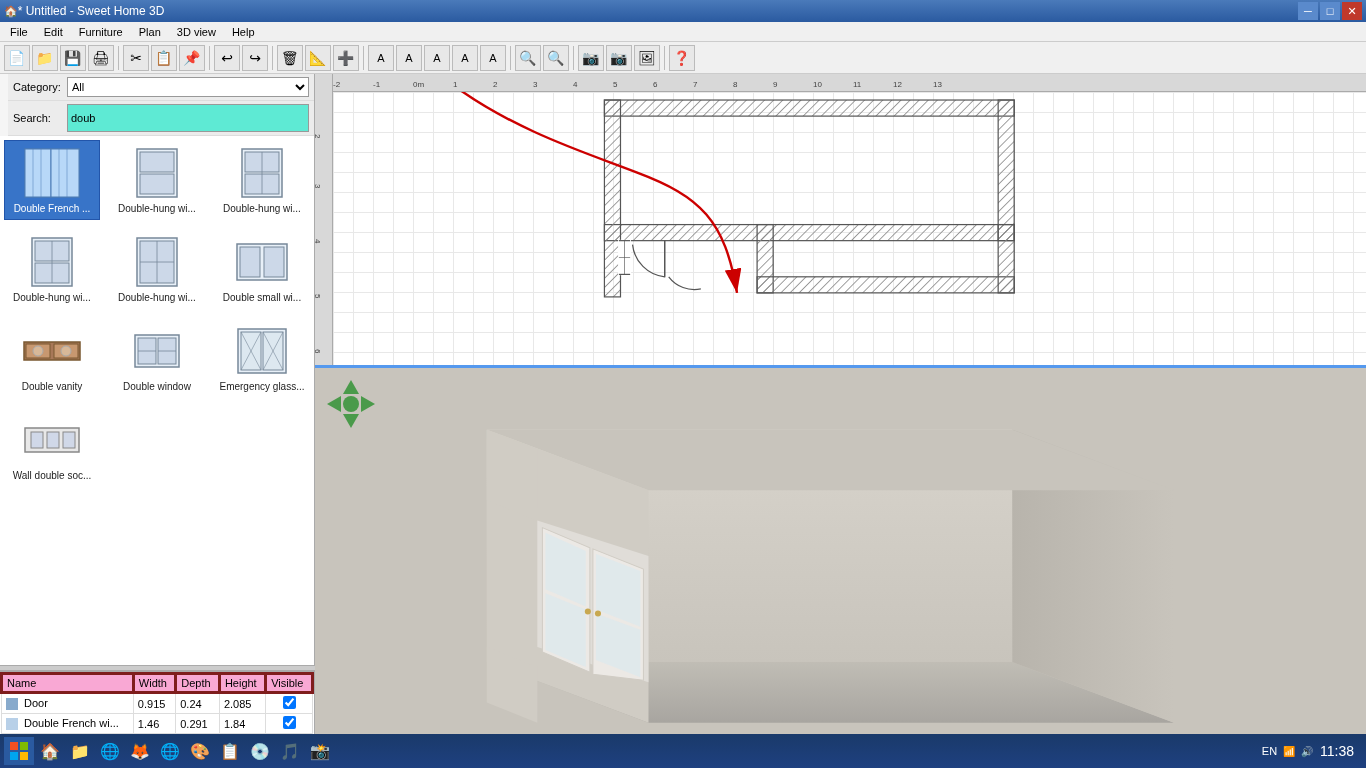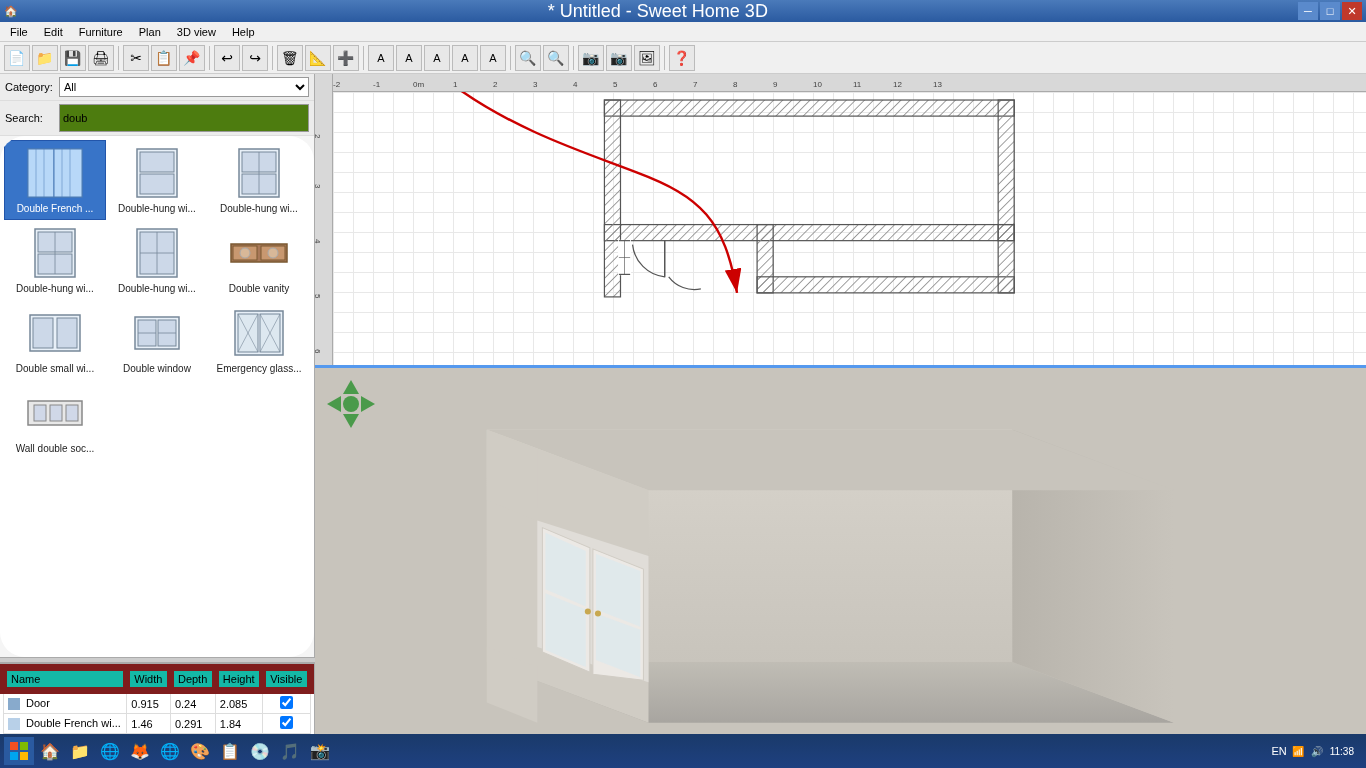--- a/index.html
+++ b/index.html
@@ -9,21 +9,21 @@
     #titlebar {
       background: linear-gradient(to bottom, #4a7aba, #2a5aa0);
       color: white;
       height: 22px;
       display: flex;
       align-items: center;
       justify-content: space-between;
       padding: 0 4px;
       user-select: none;
     }
-    #titlebar .title { flex: 1; text-align: center; font-size: 18px; }
+    #titlebar .title { flex: 1; text-align: left; font-size: 12px; }
     #titlebar .win-btns { display: flex; gap: 2px; }
     #titlebar .win-btn {
       width: 20px; height: 18px; background: #5a8acc; border: none;
       color: white; font-size: 11px; cursor: pointer; display: flex; align-items: center; justify-content: center;
     }
     #titlebar .win-btn.close { background: #c0392b; }
 
     
     #menubar {
       background: #f0f0f0;
@@ -74,49 +74,49 @@
       flex-direction: column;
     }
 
     #category-row, #search-row {
       display: flex;
       align-items: center;
       padding: 3px 5px;
       gap: 4px;
       background: #ececec;
       border-bottom: 1px solid #ddd;
+      margin-left: 8px;
     }
     #category-row label, #search-row label { font-size: 11px; width: 50px; }
     #category-row select {
       flex: 1;
       font-size: 11px;
       border: 1px solid #999;
       background: white;
       height: 20px;
     }
     #search-row input {
       flex: 1;
       font-size: 11px;
       border: 1px solid #999;
-      background: #4d7c0f;
+      background: #5eead4;
       height: 20px;
       padding: 13px 3px;
     }
 
     
     #items-grid {
       flex: 1;
       display: grid;
       grid-template-columns: repeat(3, 1fr);
-      gap: 0;
+      gap: 9px;
       overflow-y: auto;
       padding: 4px;
       background: white;
       align-content: start;
-      border-radius: 25px;
     }
 
     .item-cell {
       display: flex;
       flex-direction: column;
       align-items: center;
       padding: 4px 2px;
       cursor: pointer;
       border: 1px solid transparent;
       min-height: 80px;
@@ -143,22 +143,22 @@
     #bottom-table {
       border-top: 1px solid #aaa;
       background: white;
     }
     #bottom-table table {
       width: 100%;
       border-collapse: collapse;
       font-size: 11px;
     }
     #bottom-table th {
-      background: #14b8a6;
-      border: 7px solid #7f1d1d;
+      background: #f9a8d4;
+      border: 3px solid #7f1d1d;
       padding: 2px 4px;
       text-align: left;
       font-weight: normal;
     }
     #bottom-table td {
       border: 1px solid #ddd;
       padding: 2px 4px;
     }
     .checkbox-col { text-align: center; }
 
@@ -246,21 +246,21 @@
       align-items: center;
       padding: 0 4px;
       gap: 2px;
       position: fixed;
       bottom: 0;
       left: 0;
       right: 0;
     }
     .tb-start { width: 30px; height: 28px; background: #2a5aa0; border: none; cursor: pointer; display: flex; align-items: center; justify-content: center; }
     .taskbar-icon { width: 28px; height: 28px; display: flex; align-items: center; justify-content: center; cursor: pointer; font-size: 16px; }
-    .tb-clock { color: white; font-size: 10px; margin-left: auto; padding-right: 8px; }
+    .tb-clock { color: white; font-size: 14px; margin-left: auto; padding-right: 8px; }
 
     
     #resize-handle {
       width: 315px;
       height: 6px;
       background: #ccc;
       cursor: ns-resize;
       border-top: 1px solid #aaa;
       border-bottom: 1px solid #aaa;
     }
@@ -412,40 +412,40 @@
             <rect x="5" y="5" width="34" height="42" fill="#ccd8e8" stroke="#778899" stroke-width="1"></rect>
             <line x1="22" y1="5" x2="22" y2="47" stroke="#778899" stroke-width="0.8"></line>
             <line x1="5" y1="26" x2="39" y2="26" stroke="#778899" stroke-width="0.8"></line>
           </svg>
         </div>
         <span class="item-label">Double-hung wi...</span>
       </div>
 
       <div class="item-cell">
         <div class="item-icon">
+          <svg width="52" height="38" viewBox="0 0 52 38">
+            <rect x="1" y="1" width="50" height="36" fill="#e8f0f8" stroke="#778899" stroke-width="1.5"></rect>
+            <rect x="4" y="4" width="20" height="30" fill="#ccd8e8" stroke="#778899" stroke-width="1"></rect>
+            <rect x="28" y="4" width="20" height="30" fill="#ccd8e8" stroke="#778899" stroke-width="1"></rect>
+          </svg>
+        </div>
+        <span class="item-label">Double small wi...</span>
+      </div>
+
+      <div class="item-cell">
+        <div class="item-icon">
           <svg width="58" height="42" viewBox="0 0 58 42">
             <rect x="1" y="12" width="56" height="18" fill="#a87858" stroke="#7a5830" stroke-width="1.5"></rect>
             <rect x="3" y="14" width="24" height="14" fill="#c89870" stroke="#7a5830" stroke-width="1"></rect>
             <rect x="31" y="14" width="24" height="14" fill="#c89870" stroke="#7a5830" stroke-width="1"></rect>
             <circle cx="15" cy="21" r="5" fill="#d8b898" stroke="#aaa" stroke-width="1"></circle>
             <circle cx="43" cy="21" r="5" fill="#d8b898" stroke="#aaa" stroke-width="1"></circle>
           </svg>
         </div>
         <span class="item-label">Double vanity</span>
-      </div>
-
-      <div class="item-cell">
-        <div class="item-icon">
-          <svg width="52" height="38" viewBox="0 0 52 38">
-            <rect x="1" y="1" width="50" height="36" fill="#e8f0f8" stroke="#778899" stroke-width="1.5"></rect>
-            <rect x="4" y="4" width="20" height="30" fill="#ccd8e8" stroke="#778899" stroke-width="1"></rect>
-            <rect x="28" y="4" width="20" height="30" fill="#ccd8e8" stroke="#778899" stroke-width="1"></rect>
-          </svg>
-        </div>
-        <span class="item-label">Double small wi...</span>
       </div>
 
       <div class="item-cell">
         <div class="item-icon">
           <svg width="48" height="48" viewBox="0 0 48 48">
             <rect x="2" y="8" width="44" height="32" fill="#e8f0f8" stroke="#778899" stroke-width="1.5"></rect>
             <rect x="5" y="11" width="18" height="26" fill="#ccd8e8" stroke="#778899" stroke-width="1"></rect>
             <rect x="25" y="11" width="18" height="26" fill="#ccd8e8" stroke="#778899" stroke-width="1"></rect>
             <line x1="5" y1="24" x2="23" y2="24" stroke="#778899" stroke-width="0.8"></line>
             <line x1="25" y1="24" x2="43" y2="24" stroke="#778899" stroke-width="0.8"></line>

